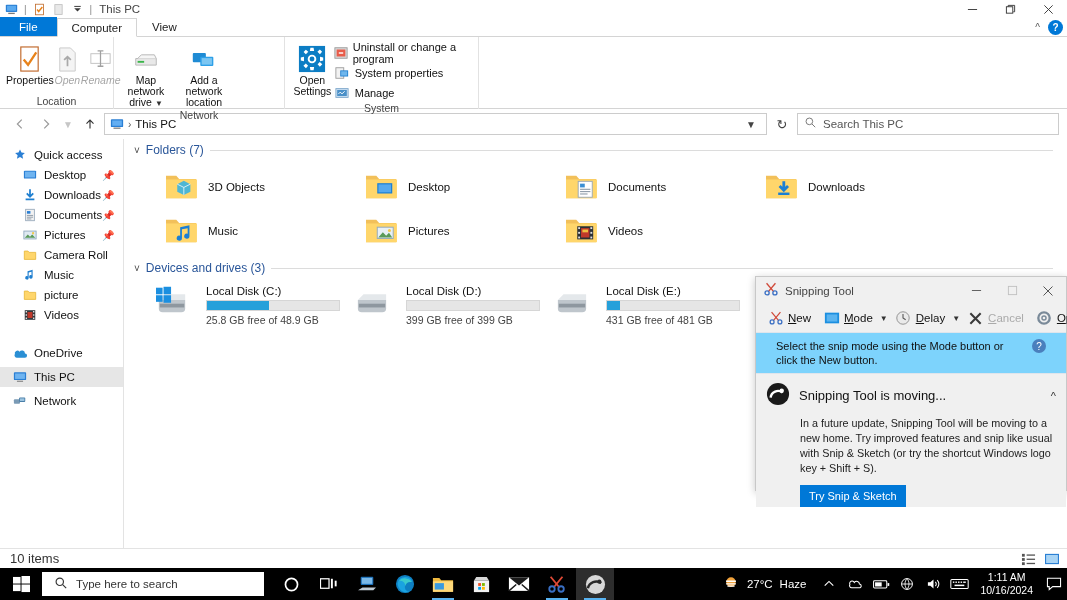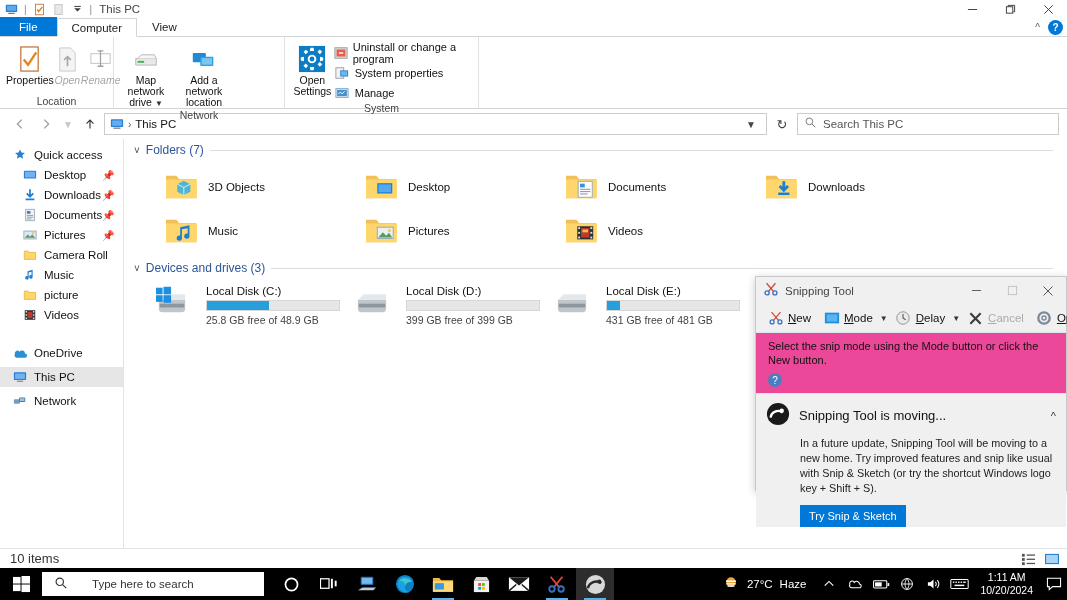--- a/index.html
+++ b/index.html
@@ -99,34 +99,34 @@
   .snip-title .stt { font-size: 11.5px; color: #444; }
   .snip-wc { margin-left: auto; display: flex; }
   .snip-wc div { width: 36px; height: 27px; display: flex; align-items: center; justify-content: center; color: #444; }
   .snip-wc div.dim { color: #b5b5b5; }
   .snip-tools { height: 28px; background: #f0f0f0; display: flex; align-items: center; padding: 0 6px; gap: 2px; }
   .stbtn { display: flex; align-items: center; gap: 4px; padding: 0 5px; height: 24px; font-size: 11.5px; color: #111; }
   .stbtn.dim { color: #aaa; }
   .stbtn .ico { width: 17px; height: 17px; display: inline-flex; align-items: center; justify-content: center; }
   .stbtn u { text-decoration: underline; }
   .st-caret { width: 14px; text-align: center; font-size: 8px; color: #333; }
-  .snip-msg { background: #ec4899; border-top: 1px solid #dfe5ec; border-bottom: 1px solid #dfe5ec; padding: 6px 12px; display: flex; gap: 6px; flex-direction: column; }
+  .snip-msg { background: #7dd3fc; border-top: 1px solid #dfe5ec; border-bottom: 1px solid #dfe5ec; padding: 6px 20px; display: flex; gap: 6px; }
   .snip-msg .mt { font-size: 11px; color: #111; line-height: 14px; flex: 1; }
   .qmark { width: 14px; height: 14px; border-radius: 50%; background: #4a7fbd; color: #fff; font-size: 10px; display: flex; align-items: center; justify-content: center; flex-shrink: 0; }
   .snip-promo { background: #f0f0f0; padding: 8px 10px 0 10px; }
   .promo-head { display: flex; align-items: center; gap: 9px; }
   .promo-head .pt { font-size: 13px; color: #111; }
   .promo-head .pc { margin-left: auto; color: #333; font-size: 11px; }
   .promo-body { font-size: 10.8px; color: #222; line-height: 15px; padding: 7px 0 0 34px; }
   .promo-btn { margin: 9px 0 0 34px; display: inline-block; background: #0078d7; color: #fff; font-size: 11px; padding: 5px 9px; }
 
   
   .taskbar { position: absolute; left: 0; bottom: 0; width: 1067px; height: 32px; background: #000; display: flex; align-items: center; }
   .startbtn { width: 42px; height: 32px; display: flex; align-items: center; justify-content: center; }
-  .tb-search { width: 222px; height: 24px; background: #fff; display: flex; align-items: center; gap: 24px; padding-left: 12px; }
+  .tb-search { width: 222px; height: 24px; background: #fff; display: flex; align-items: center; gap: 8px; padding-left: 12px; }
   .tb-search .ts { font-size: 11.5px; color: #333; }
   .tb-icons { display: flex; align-items: center; margin-left: 8px; }
   .tbi { width: 38px; height: 32px; display: flex; align-items: center; justify-content: center; position: relative; }
   .tbi.active { background: #2d2d2d; }
   .tbi .uline { position: absolute; bottom: 0; left: 8px; right: 8px; height: 2px; background: #58b2f0; }
   .tray { margin-left: auto; display: flex; align-items: center; height: 32px; }
   .weather { display: flex; align-items: center; gap: 7px; padding: 0 10px; color: #fff; font-size: 11.5px; }
   .tray-ico { width: 26px; height: 32px; display: flex; align-items: center; justify-content: center; color: #fff; }
   .clock { display: flex; flex-direction: column; align-items: center; justify-content: center; color: #fff; font-size: 10.5px; line-height: 13px; padding: 0 8px; }
   .notif { width: 26px; height: 32px; display: flex; align-items: center; justify-content: center; color: #fff; }
@@ -929,21 +929,21 @@
               <rect x="5.6" y="3.8" width="1.6" height="1.5"></rect>
               <rect x="8.4" y="3.8" width="1.6" height="1.5"></rect>
               <rect x="11.2" y="3.8" width="1.6" height="1.5"></rect>
               <rect x="14" y="3.8" width="2.8" height="1.5"></rect>
               <rect x="4.6" y="7.2" width="10.6" height="1.6"></rect>
             </g>
           </svg>
       </span>
       <div class="clock">
         <span>1:11 AM</span>
-        <span>10/20/2024</span>
+        <span>10/16/2024</span>
       </div>
       <span class="notif">
         <svg width="16" height="14" viewBox="0 0 18 16">
             <path d="M1.5 1.5h15v9.5h-9l-4 3.5v-3.5h-2z" fill="none" stroke="#fff" stroke-width="1.2"></path>
           </svg>
       </span>
     </div>
   </div>
 
 </div>

